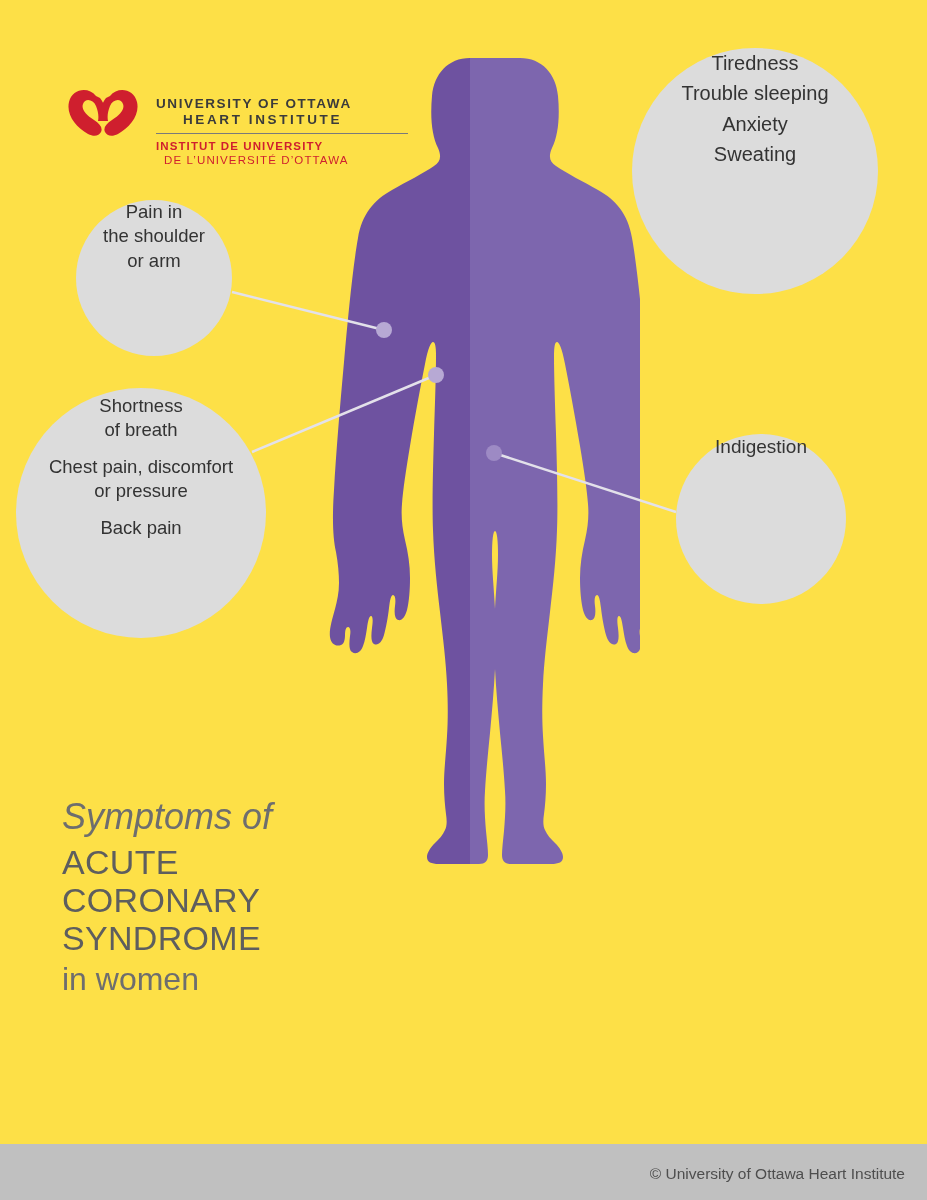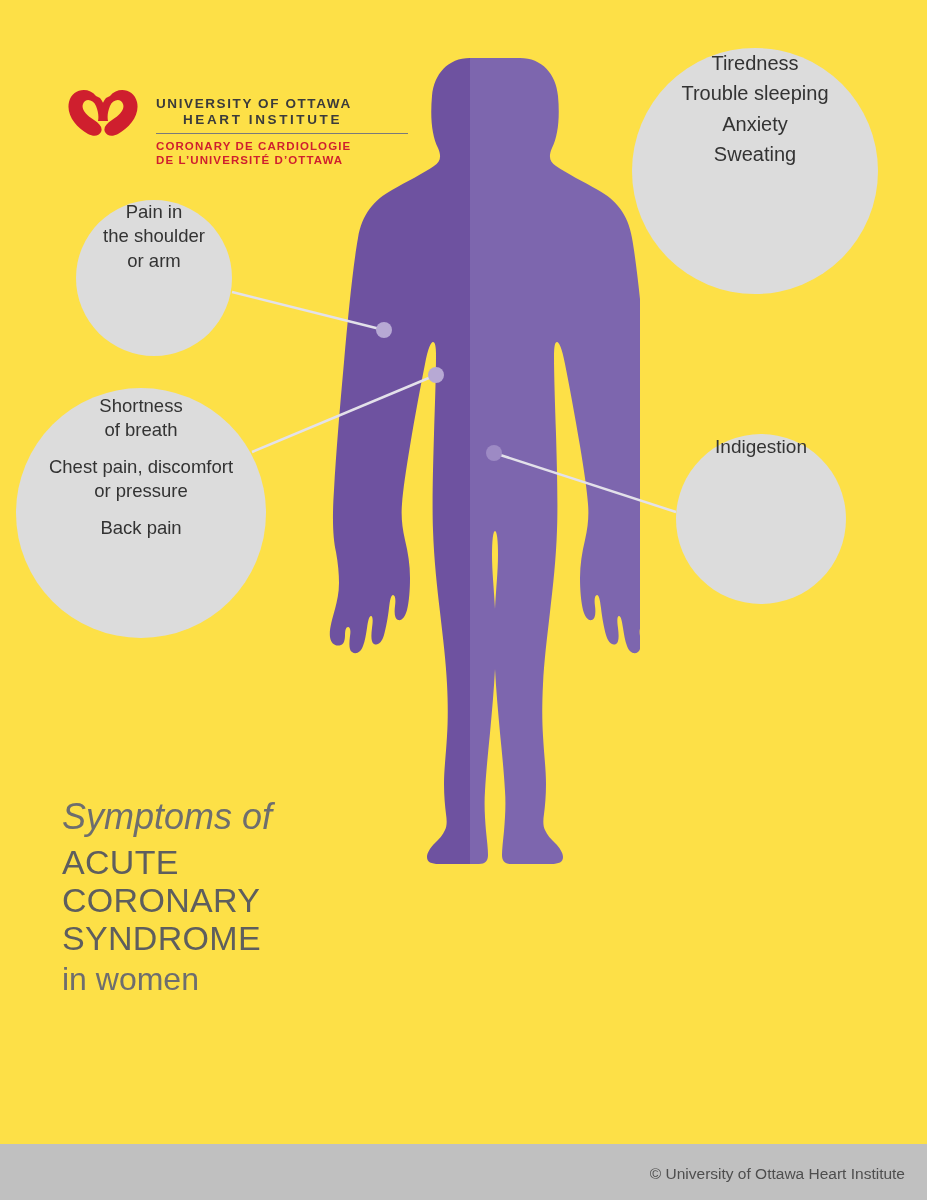--- a/index.html
+++ b/index.html
@@ -66,24 +66,25 @@
     font-size: 11.5px;
     letter-spacing: 1.1px;
     font-weight: bold;
     color: #cf1f2e;
     line-height: 14px;
     white-space: nowrap;
   }
   .logo-line4 {
     font-size: 11.5px;
     letter-spacing: 1.1px;
-    font-weight: bold;
+    font-weight: normal;
     color: #cf1f2e;
     line-height: 14px;
     white-space: nowrap;
+    margin-left: 8px;
   }
 
   
   #figure {
     position: absolute;
     left: 300px;
     top: 50px;
     width: 340px;
     height: 1080px;
   }
@@ -336,21 +337,21 @@
                C37,40 34,36 28,32 C20,27 15,21 17,16 C19,10 27,11 30,18
                C32,23 33,28 32,33 L40,33 C41,26 39,16 34,10 Z" fill="#cf1f2e"></path>
       <path d="M44,8 C52,-2 68,1 71,14 C74,27 64,39 52,46 C46,49 41,48 39,44
                C37,40 40,36 46,32 C54,27 59,21 57,16 C55,10 47,11 44,18
                C42,23 41,28 42,33 L34,33 C33,26 35,16 40,10 Z" fill="#cf1f2e"></path>
     </svg>
     <div id="logo-text">
       <div class="logo-line1">UNIVERSITY OF OTTAWA</div>
       <div class="logo-line2">HEART INSTITUTE</div>
       <div class="logo-rule"></div>
-      <div class="logo-line3">CORONARY DE CARDIOLOGIE</div>
+      <div class="logo-line3">INSTITUT DE UNIVERSITY</div>
       <div class="logo-line4">DE L’UNIVERSITÉ D’OTTAWA</div>
     </div>
   </div>
 
   <div class="bubble" id="bubble-upper-right">
     <div class="line">Tiredness</div>
     <div class="line">Trouble sleeping</div>
     <div class="line">Anxiety</div>
     <div class="line">Sweating</div>
   </div>

